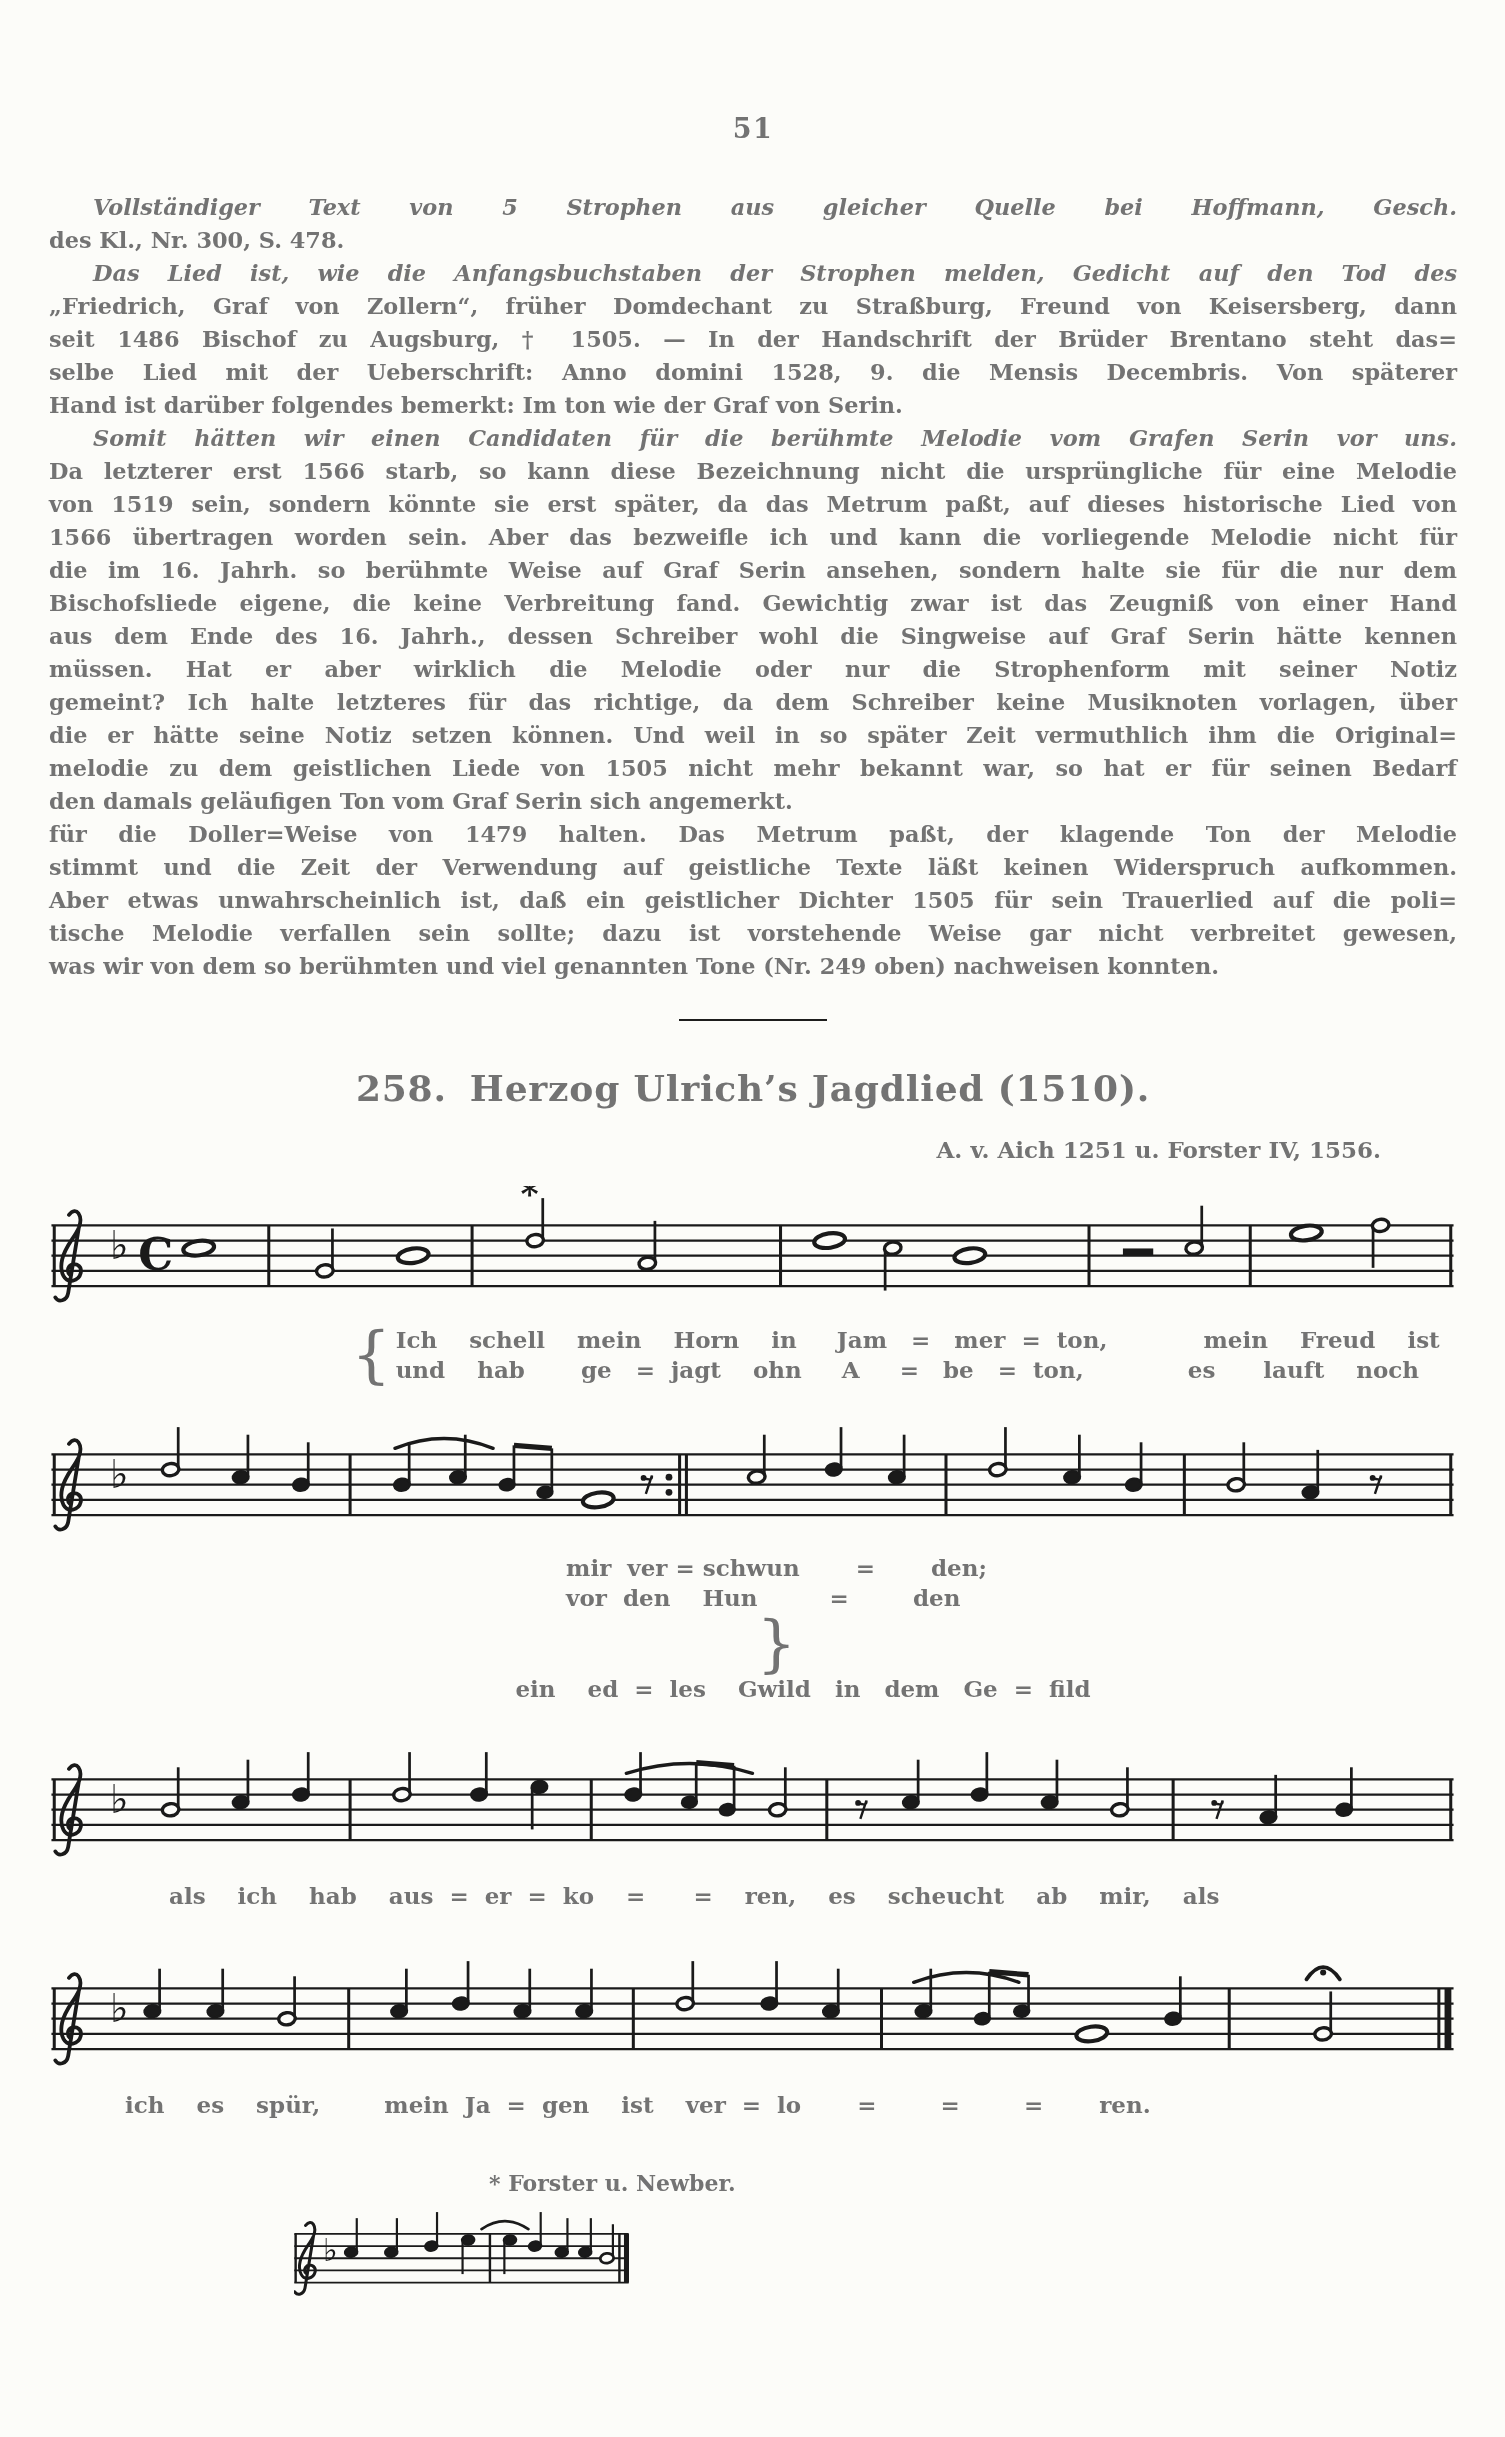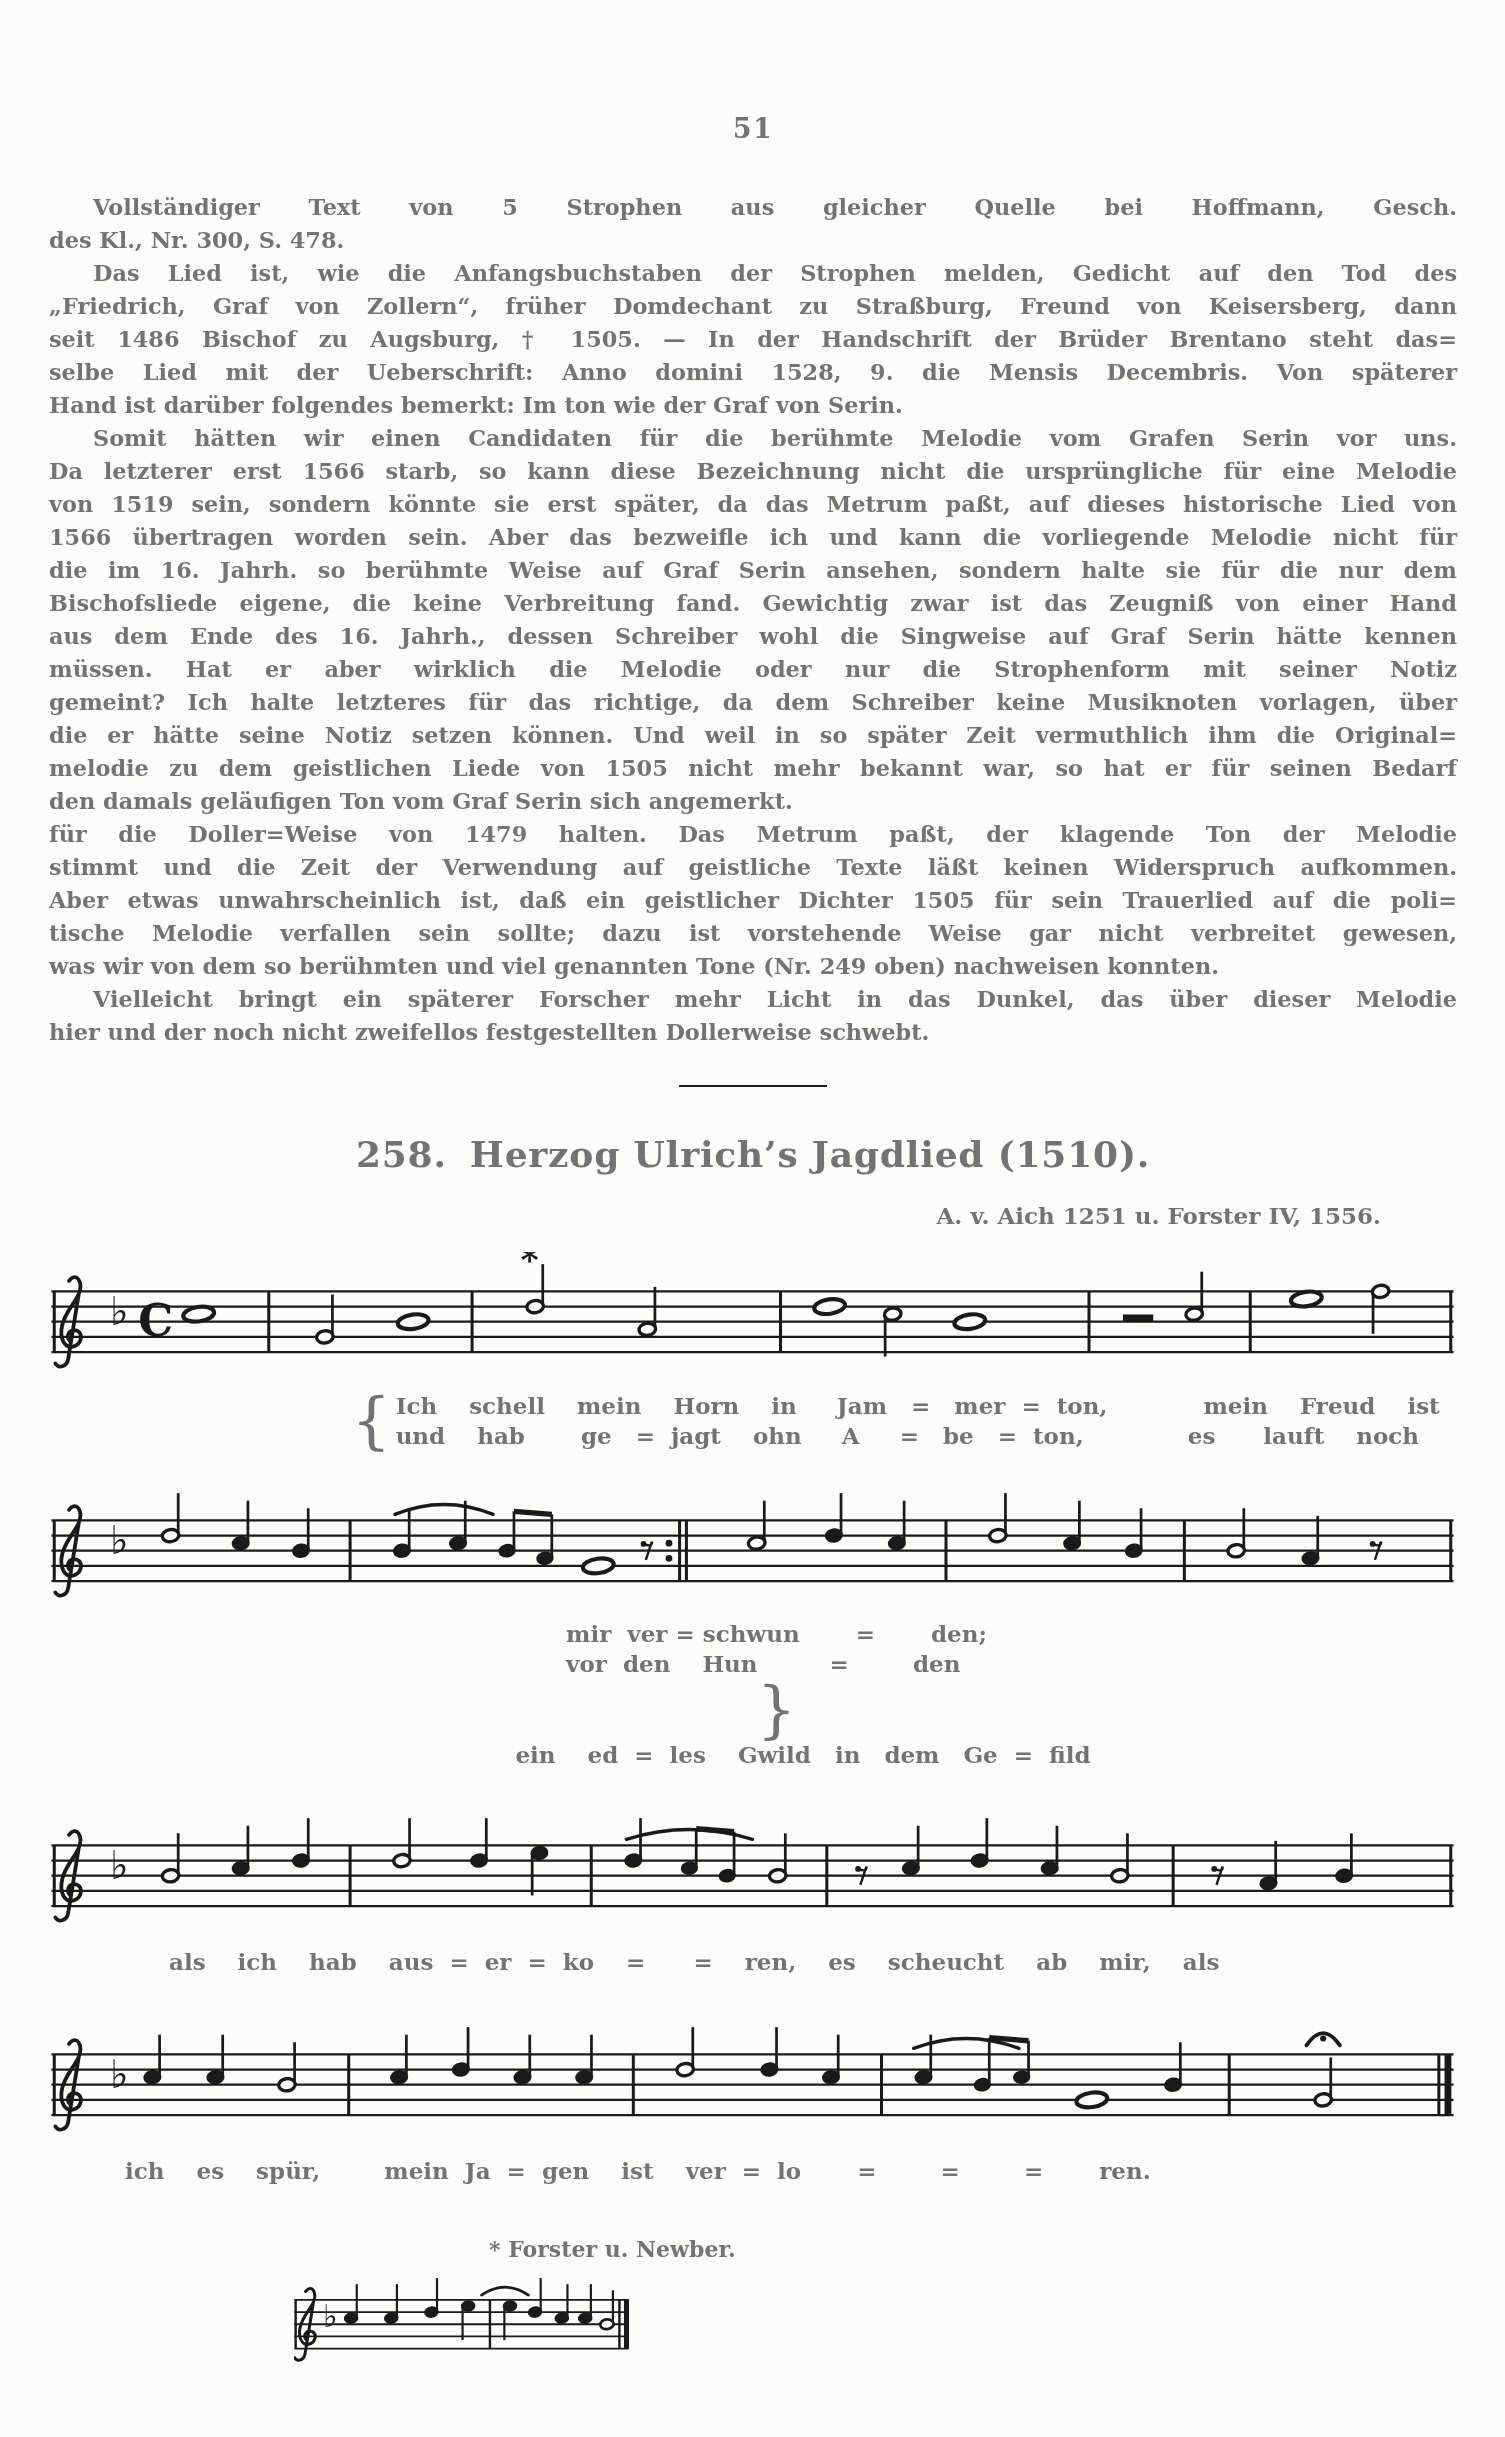--- a/index.html
+++ b/index.html
@@ -4,21 +4,21 @@
 <style>
   html,body{margin:0;padding:0;background:#e8e8e4;}
   .page{
     width:1506px;height:2438px;margin:0 auto;background:#fcfcf9;color:#737373;
     font-family:"DejaVu Serif","Liberation Serif",serif;font-weight:bold;
     padding:0 49px;box-sizing:border-box;position:relative;overflow:hidden;
   }
   .pagenum{padding-top:113px;text-align:center;font-size:27px;letter-spacing:1.5px;}
   .intro{margin-top:47px;}
   .line{font-size:22.4px;line-height:33px;text-align:justify;text-align-last:justify;}
-  .line.first{text-indent:44px;}
+  .line.first{text-indent:44px;font-style:italic;}
   .line.last{text-align-last:left;}
   .rule{width:148px;height:2.3px;background:#1d1d1d;margin:36px auto 0;}
   .songhead{margin-top:46px;text-align:center;font-size:36px;letter-spacing:0.8px;}
   .songhead .num{margin-right:23px;}
   .attrib{margin-top:27px;text-align:right;font-size:23px;padding-right:76px;}
   svg.sys{display:block;}
   #svg1{margin-top:23px;}
   #svg2{margin-top:30px;}
   #svg3{margin-top:36px;}
   #svg4{margin-top:38px;}
@@ -66,24 +66,20 @@
         <div class="line">die er hätte seine Notiz setzen können.  Und weil in so später Zeit vermuthlich ihm die Original=</div>
         <div class="line">melodie zu dem geistlichen Liede von 1505 nicht mehr bekannt war, so hat er für seinen Bedarf</div>
         <div class="line last">den damals geläufigen Ton vom Graf Serin sich angemerkt.</div>
       </div>
       <div class="para">
         <div class="line">für die Doller=Weise von 1479 halten.  Das Metrum paßt, der klagende Ton der Melodie</div>
         <div class="line">stimmt und die Zeit der Verwendung auf geistliche Texte läßt keinen Widerspruch aufkommen.</div>
         <div class="line">Aber etwas unwahrscheinlich ist, daß ein geistlicher Dichter 1505 für sein Trauerlied auf die poli=</div>
         <div class="line">tische Melodie verfallen sein sollte; dazu ist vorstehende Weise gar nicht verbreitet gewesen,</div>
         <div class="line last">was wir von dem so berühmten und viel genannten Tone (Nr. 249 oben) nachweisen konnten.</div>
-      </div>
-      <div class="para">
-        <div class="line first">Vielleicht bringt ein späterer Forscher mehr Licht in das Dunkel, das über dieser Melodie</div>
-        <div class="line last">hier und der noch nicht zweifellos festgestellten Dollerweise schwebt.</div>
       </div>
     </div>
 
   <div class="rule"></div>
 
   <div class="songhead">
     <span class="num">258.</span><span>Herzog Ulrich’s Jagdlied (1510).</span>
   </div>
 
   <div class="attrib">A. v. Aich 1251 u. Forster IV, 1556.</div>

